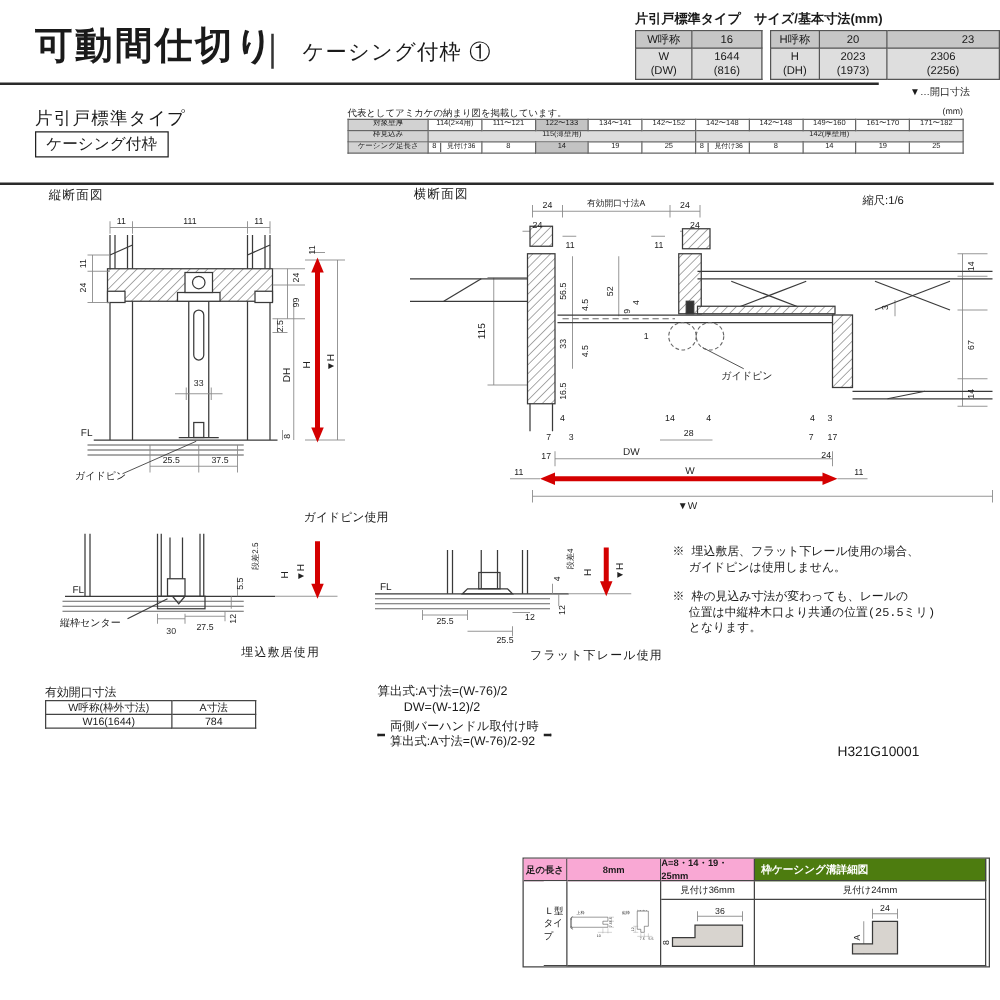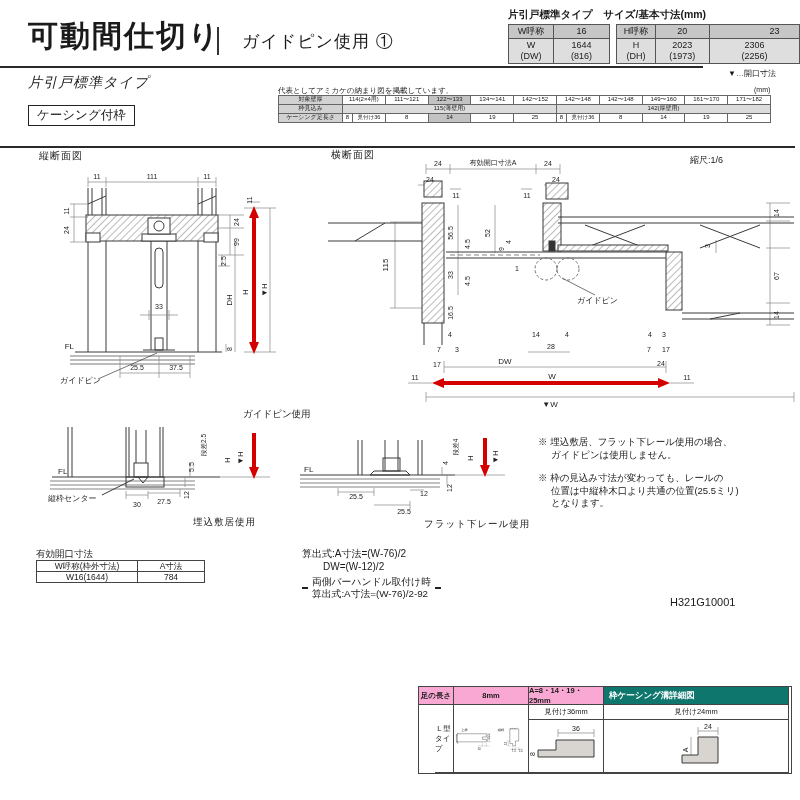--- a/index.html
+++ b/index.html
@@ -9,21 +9,21 @@
   #main-title{left:28px;top:16px;font-size:30px;font-weight:bold;letter-spacing:2px;}
   #title-divider{left:217px;top:27px;width:2px;height:28px;background:#333;}
   #method-title{left:242px;top:30px;font-size:17px;letter-spacing:1px;}
   #size-title{left:508px;top:8px;font-size:10.5px;font-weight:bold;}
   .hdr-table{border-collapse:collapse;font-size:9px;}
   .hdr-table td{border:1px solid #555;text-align:center;padding:0;line-height:11px;}
   .hdr-table .th{background:#c6c6c6;height:13px;font-size:9px;}
   .hdr-table .dv{background:#dedede;height:24px;}
   #legend{left:728px;top:68px;font-size:8px;}
   #rule1{left:0;top:66px;width:703px;height:2px;background:#2a2a2a;}
-  #type-label{left:28px;top:74px;font-size:14px;letter-spacing:1px;font-style:italic;}
+  #type-label{left:28px;top:86px;font-size:14px;letter-spacing:1px;}
   #frame-label{left:28px;top:105px;font-size:12.5px;border:1.5px solid #222;padding:1px 8px;}
   #shading-note{left:278px;top:86px;font-size:7.5px;}
   #unit-note{left:754px;top:86px;font-size:7px;}
   #wall-table{left:278px;top:95px;}
   #wall-table table{border-collapse:collapse;table-layout:fixed;width:492px;font-size:6px;}
   #wall-table td{border:1px solid #666;text-align:center;padding:0;line-height:7.5px;height:8px;
                  overflow:hidden;white-space:nowrap;}
   .lblcol{background:#d2d2d2;}
   .hl{background:#c3c3c3;}
   .band{background:#dcdcdc;}
@@ -34,57 +34,57 @@
   #rule2{left:0;top:146px;width:795px;height:2px;background:#2a2a2a;}
   .sec-label{font-size:10px;letter-spacing:1px;}
   #vs-label{left:39px;top:149px;}
   #hs-label{left:331px;top:148px;}
   #scale-label{left:690px;top:154px;font-size:9px;text-align:right;}
   #guide-usage{left:243px;top:408px;font-size:9.5px;}
   .caption{font-size:9.5px;letter-spacing:1px;}
   #caption1{left:193px;top:516px;}
   #caption2{left:424px;top:518px;}
   #notes{left:538px;top:436px;width:252px;font-size:9.5px;line-height:12.5px;}
-  #notes .note{margin-bottom:11px;}
+  #notes .note{margin-bottom:11px;font-family:Liberation Mono, monospace;}
   #notes .ind{padding-left:13px;}
   #open-title{left:36px;top:548px;font-size:9.5px;}
   #open-table{left:36px;top:560px;}
   #open-table table{border-collapse:collapse;font-size:8.5px;}
   #open-table td{border:1px solid #444;text-align:center;height:10px;padding:0 2px;line-height:10px;}
   #formulas{left:302px;top:548px;font-size:10px;line-height:12.5px;}
   #formulas .l2{margin-left:21px;}
   #formula-bracket{display:flex;align-items:center;margin-top:2px;}
   .brk{width:5px;border-top:1.2px solid #222;border-bottom:1.2px solid #222;}
   .brk-l{border-left:1.2px solid #222;}
   .brk-r{border-right:1.2px solid #222;}
   #formula-bracket .txt{padding:1px 4px;font-size:9.8px;line-height:12px;}
   #doc-code{left:670px;top:596px;font-size:11px;}
   #bottom-table{left:418px;top:686px;width:372px;display:grid;
     grid-template-columns:35px 75px 75px 185px;grid-template-rows:18px 15px 53px;
     border:1px solid #444;font-size:7.5px;}
   .bt-cell{border-right:1px solid #444;border-bottom:1px solid #444;display:flex;
     align-items:center;justify-content:center;overflow:hidden;}
   .bt-hdr{background:#f9a8d4;font-weight:bold;}
-  .bt-black{background:#0f766e;color:#fff;justify-content:flex-start;padding-left:5px;
+  .bt-black{background:#4d7c0f;color:#fff;justify-content:flex-start;padding-left:5px;
     font-size:8.5px;font-weight:bold;}
   .bt-ltype{grid-row:2/4;background:#fff;flex-direction:column;line-height:10px;margin-left:16px;}
   .bt-detail{grid-row:2/4;}
   svg text{font-family:"Liberation Sans",sans-serif;}
   .dim{font-size:7px;fill:#222;}
   .dim8{font-size:8px;fill:#222;}
   .dim65{font-size:6.5px;fill:#222;}
 </style>
 </head>
 <body>
 
 <div id="page">
 
   <div class="abs" id="main-title">可動間仕切り</div>
   <div class="abs" id="title-divider"></div>
-  <div class="abs" id="method-title">ガイドピン使用 ①</div>
+  <div class="abs" id="method-title">ケーシング付枠 ①</div>
   <div class="abs" id="size-title">片引戸標準タイプ　サイズ/基本寸法(mm)</div>
 
   <table class="hdr-table abs" style="left:508px;top:24px;">
     <tbody>
         <tr>
       <td class="th" style="width:44px;">W呼称</td>
       <td class="th" style="width:55px;">16</td>
     </tr>
     <tr>
       <td class="dv">

